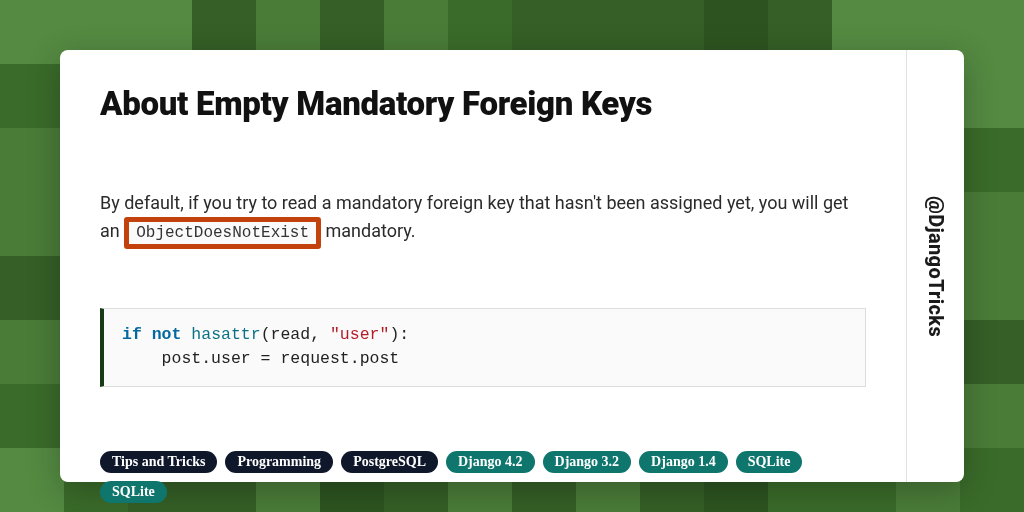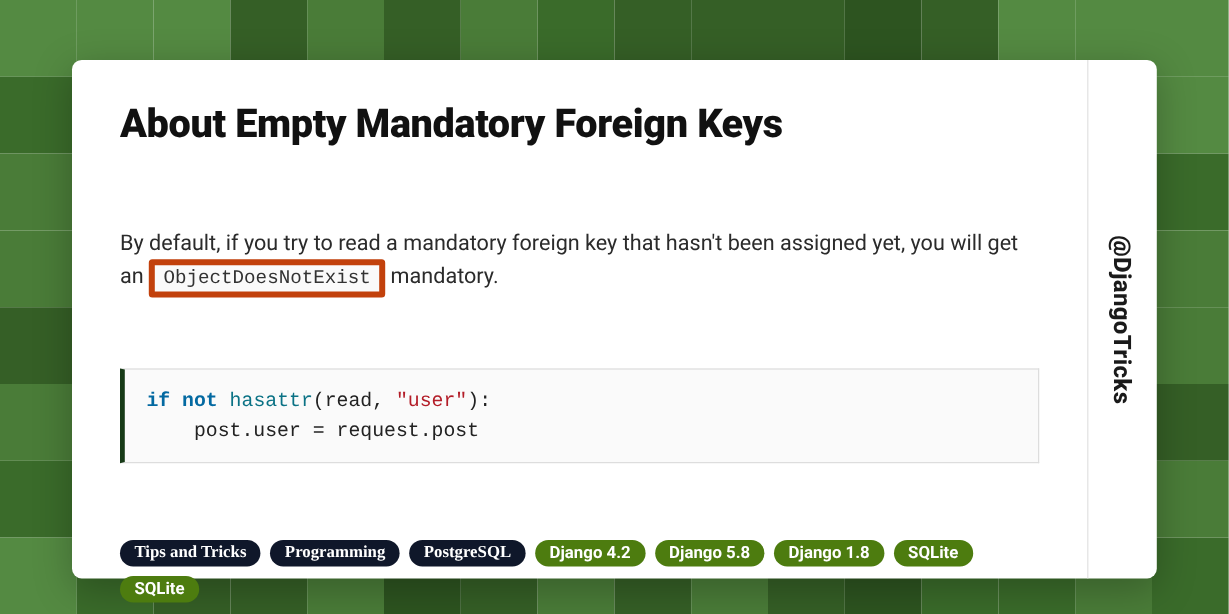--- a/index.html
+++ b/index.html
@@ -96,21 +96,21 @@
   .tags { display: flex; flex-wrap: wrap; gap: 8px; }
   .tag {
     display: inline-block;
     padding: 3px 12px;
     border-radius: 999px;
     font-size: 14px;
     font-weight: 700;
     color: #fff;
   }
   .tag.blue { background: #0f172a; font-family: Liberation Serif, serif; }
-  .tag.gray { background: #4d7c0f; }
+  .tag.gray { background: #0f766e; font-family: Liberation Serif, serif; }
 </style>
 </head>
 <body>
 
 <div class="bg">
     <div class="d"></div>
     <div class="d"></div>
     <div class="d"></div>
     <div class="c"></div>
     <div class="b"></div>
@@ -251,22 +251,22 @@
 
 
     <div class="code-block"><span class="kw">if</span> <span class="kw">not</span> <span class="fn">hasattr</span><span>(read, </span><span class="str">"user"</span><span>):</span>
 <span>    post.user = request.post</span></div>
 
     <div class="tags">
         <span class="tag blue">Tips and Tricks</span>
         <span class="tag blue">Programming</span>
         <span class="tag blue">PostgreSQL</span>
         <span class="tag gray">Django 4.2</span>
-        <span class="tag gray">Django 5.8</span>
-        <span class="tag gray">Django 1.8</span>
+        <span class="tag gray">Django 3.2</span>
+        <span class="tag gray">Django 1.4</span>
         <span class="tag gray">SQLite</span>
         <span class="tag gray">SQLite</span>
       </div>
   </div>
 
   <div class="sidebar">
     <div class="handle">@DjangoTricks</div>
   </div>
 </div>
 

